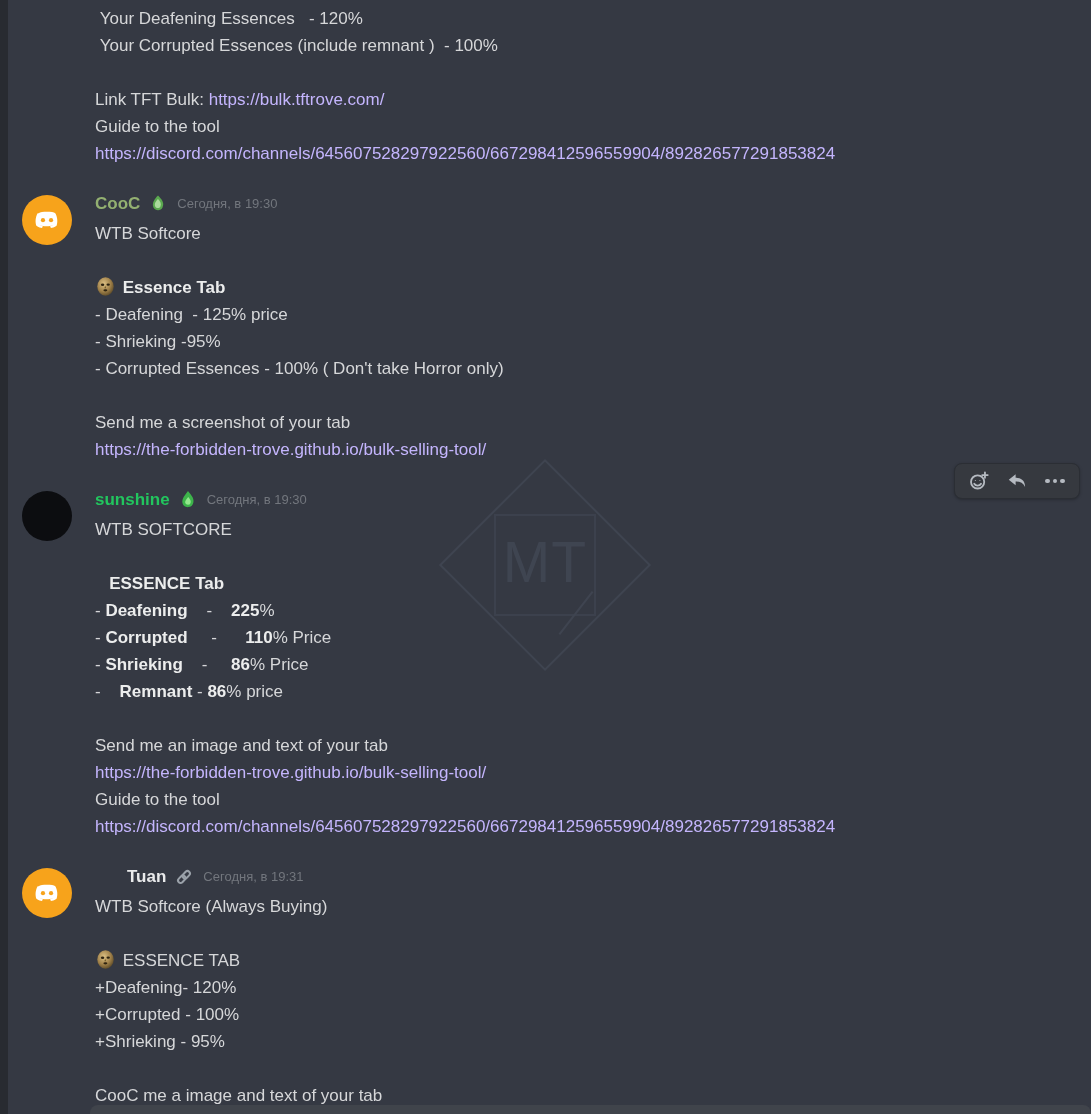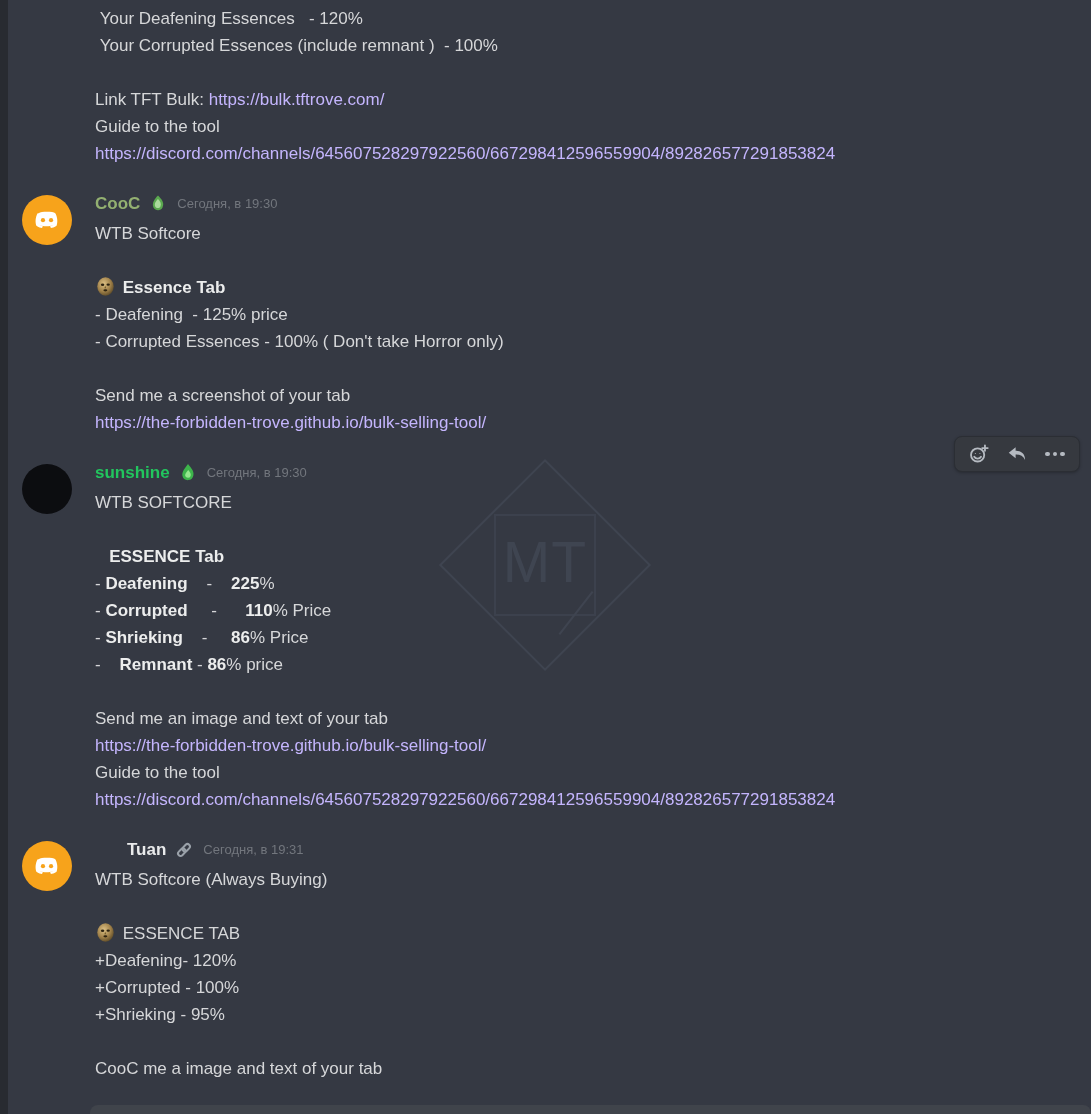--- a/index.html
+++ b/index.html
@@ -89,20 +89,21 @@
                   <stop offset="100%" stop-color="#4d3d1f"></stop>
                 </radialGradient>
               </defs>
               <ellipse cx="10.5" cy="10.5" rx="8.2" ry="9.3" fill="url(#gm)"></ellipse>
               <ellipse cx="7.6" cy="8.8" rx="1.7" ry="1.2" fill="#2e2411"></ellipse>
               <ellipse cx="13.2" cy="8.6" rx="1.7" ry="1.2" fill="#2e2411"></ellipse>
               <ellipse cx="10.4" cy="14.3" rx="2" ry="1.1" fill="#2e2411"></ellipse>
               <path d="M10.3 9.8 l.8 2.4 -1.7 0 z" fill="#6b5526"></path>
             </svg></span><span class="bold"> Essence Tab</span></div>
         <div class="line"><span class="plain">- Deafening  - 125% price</span></div>
+        <div class="line"><span class="plain">- Shrieking -95%</span></div>
         <div class="line"><span class="plain">- Corrupted Essences - 100% ( Don't take Horror only)</span></div>
         <div class="line">&nbsp;</div>
         <div class="line"><span class="plain">Send me a screenshot of your tab</span></div>
         <div class="line"><a class="link" href="#">https://the-forbidden-trove.github.io/bulk-selling-tool/</a></div>
       </div>
   </div>
 
   <div class="msg">
     <div class="toolbar">
       <button class="tb-btn" title="">

